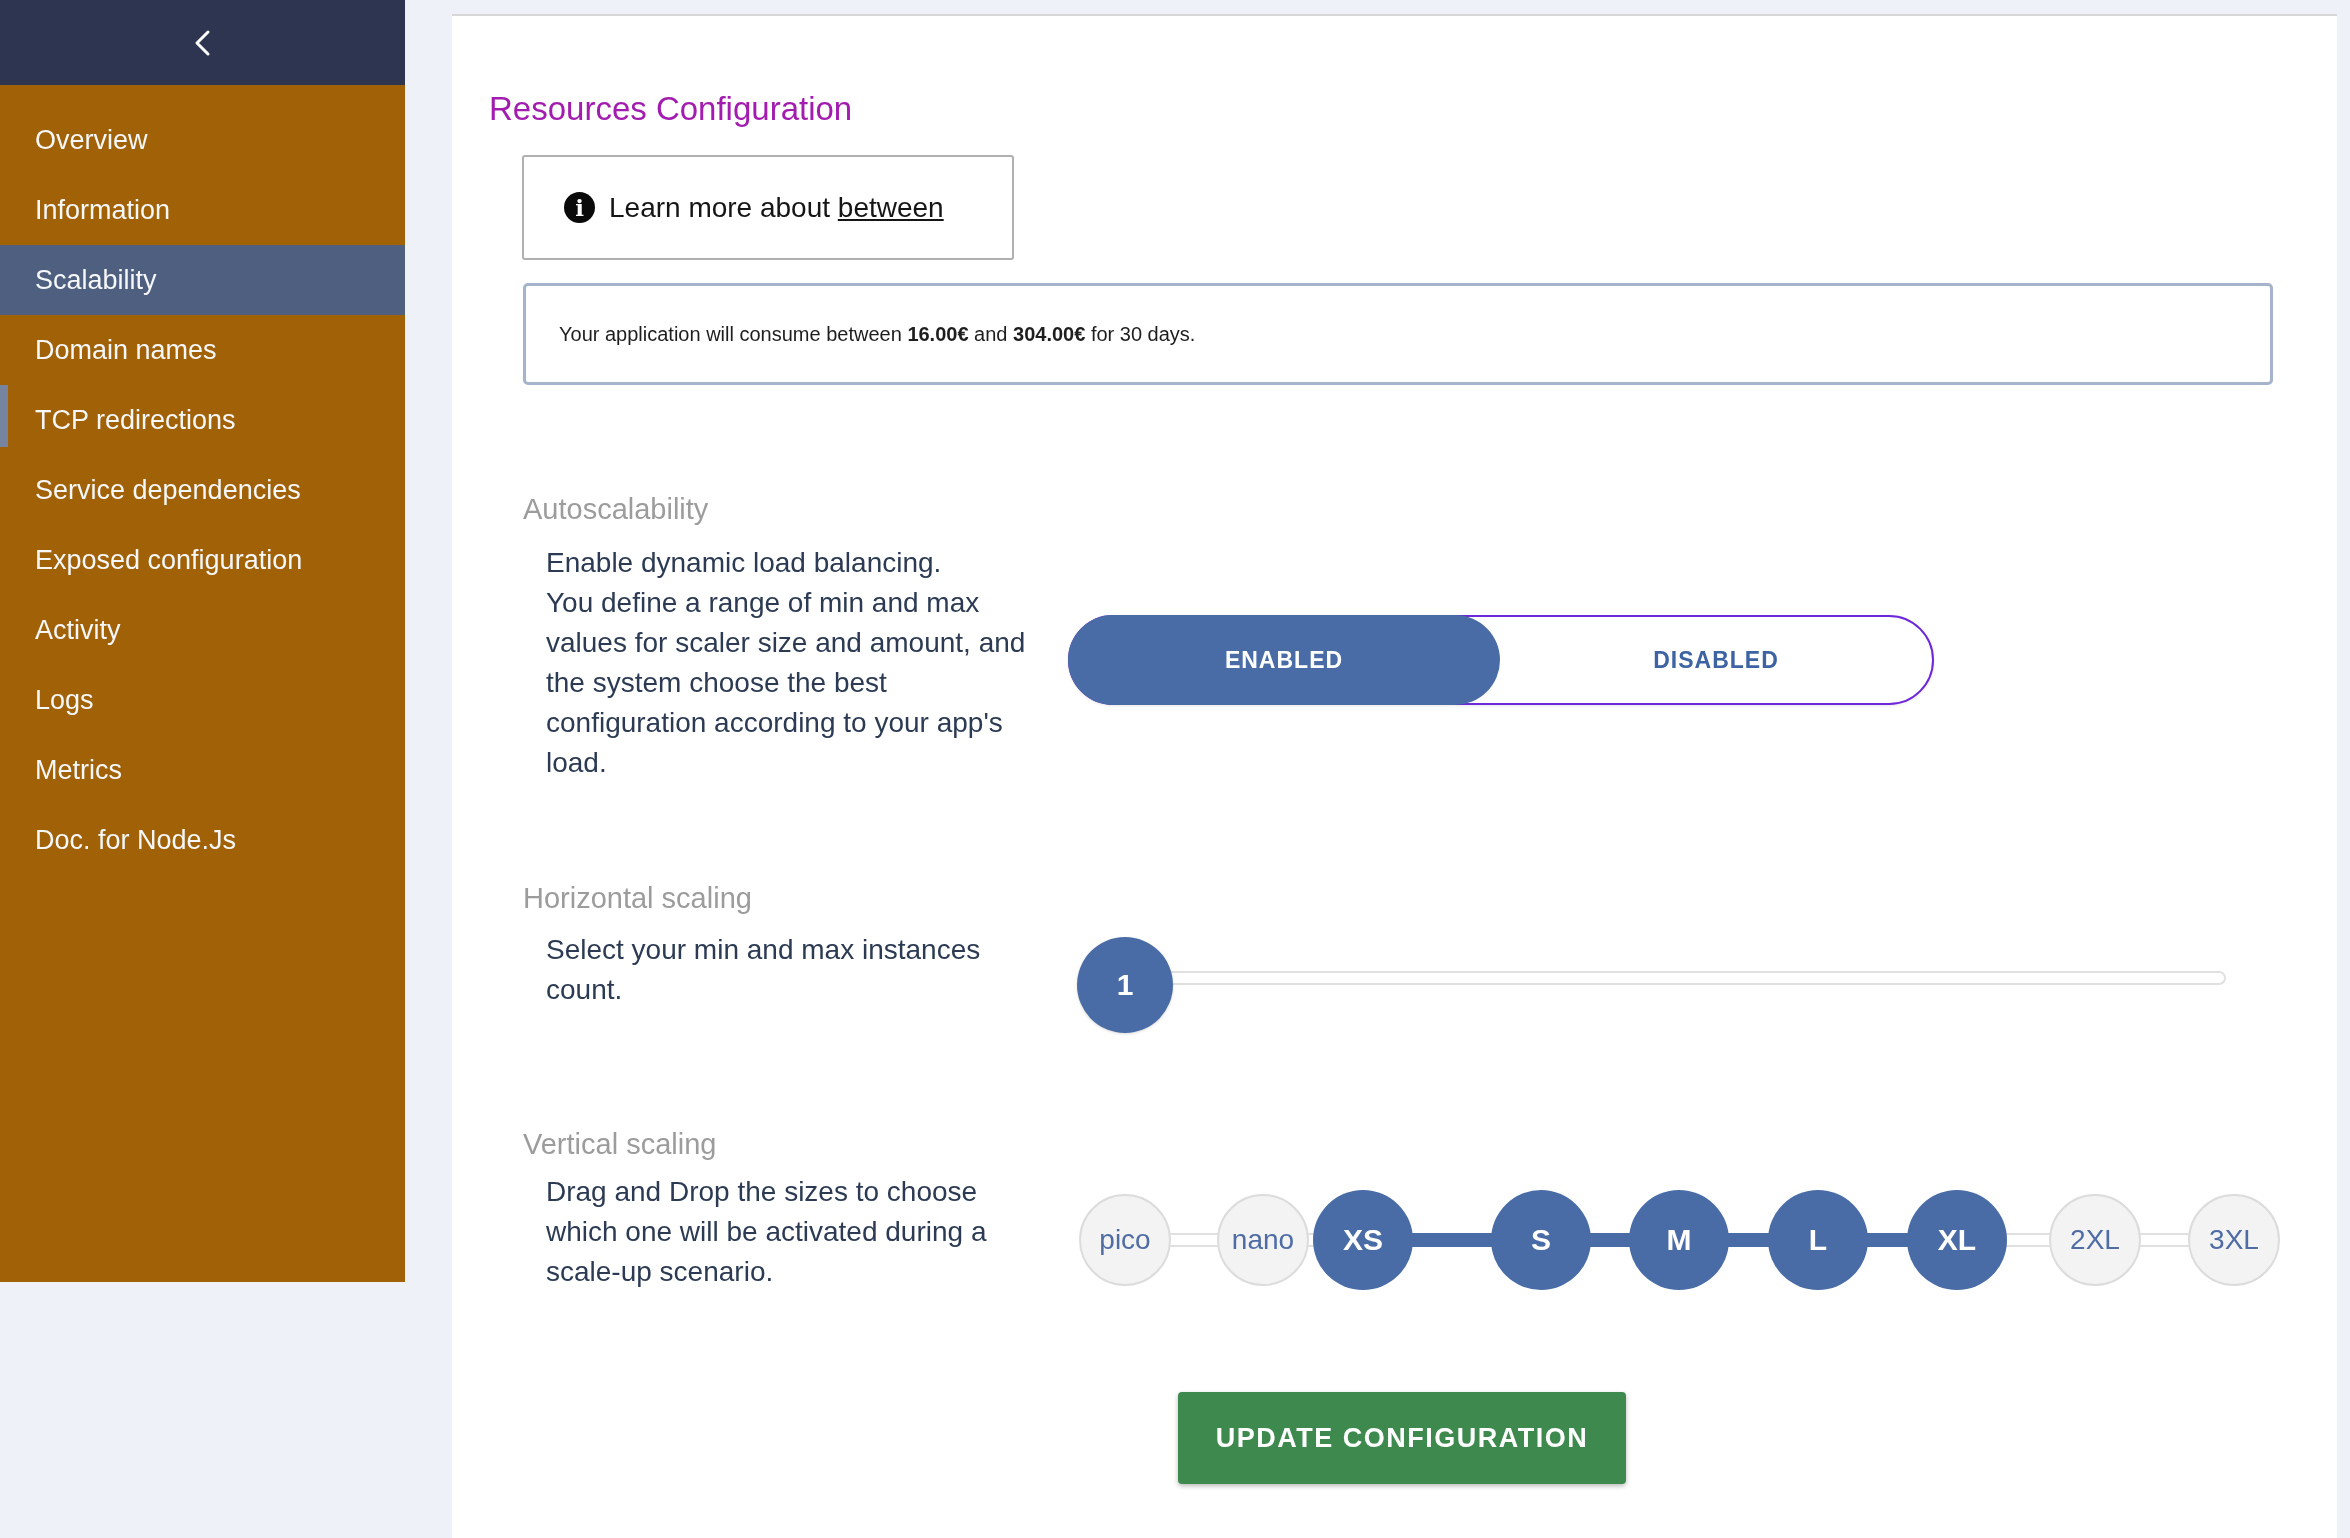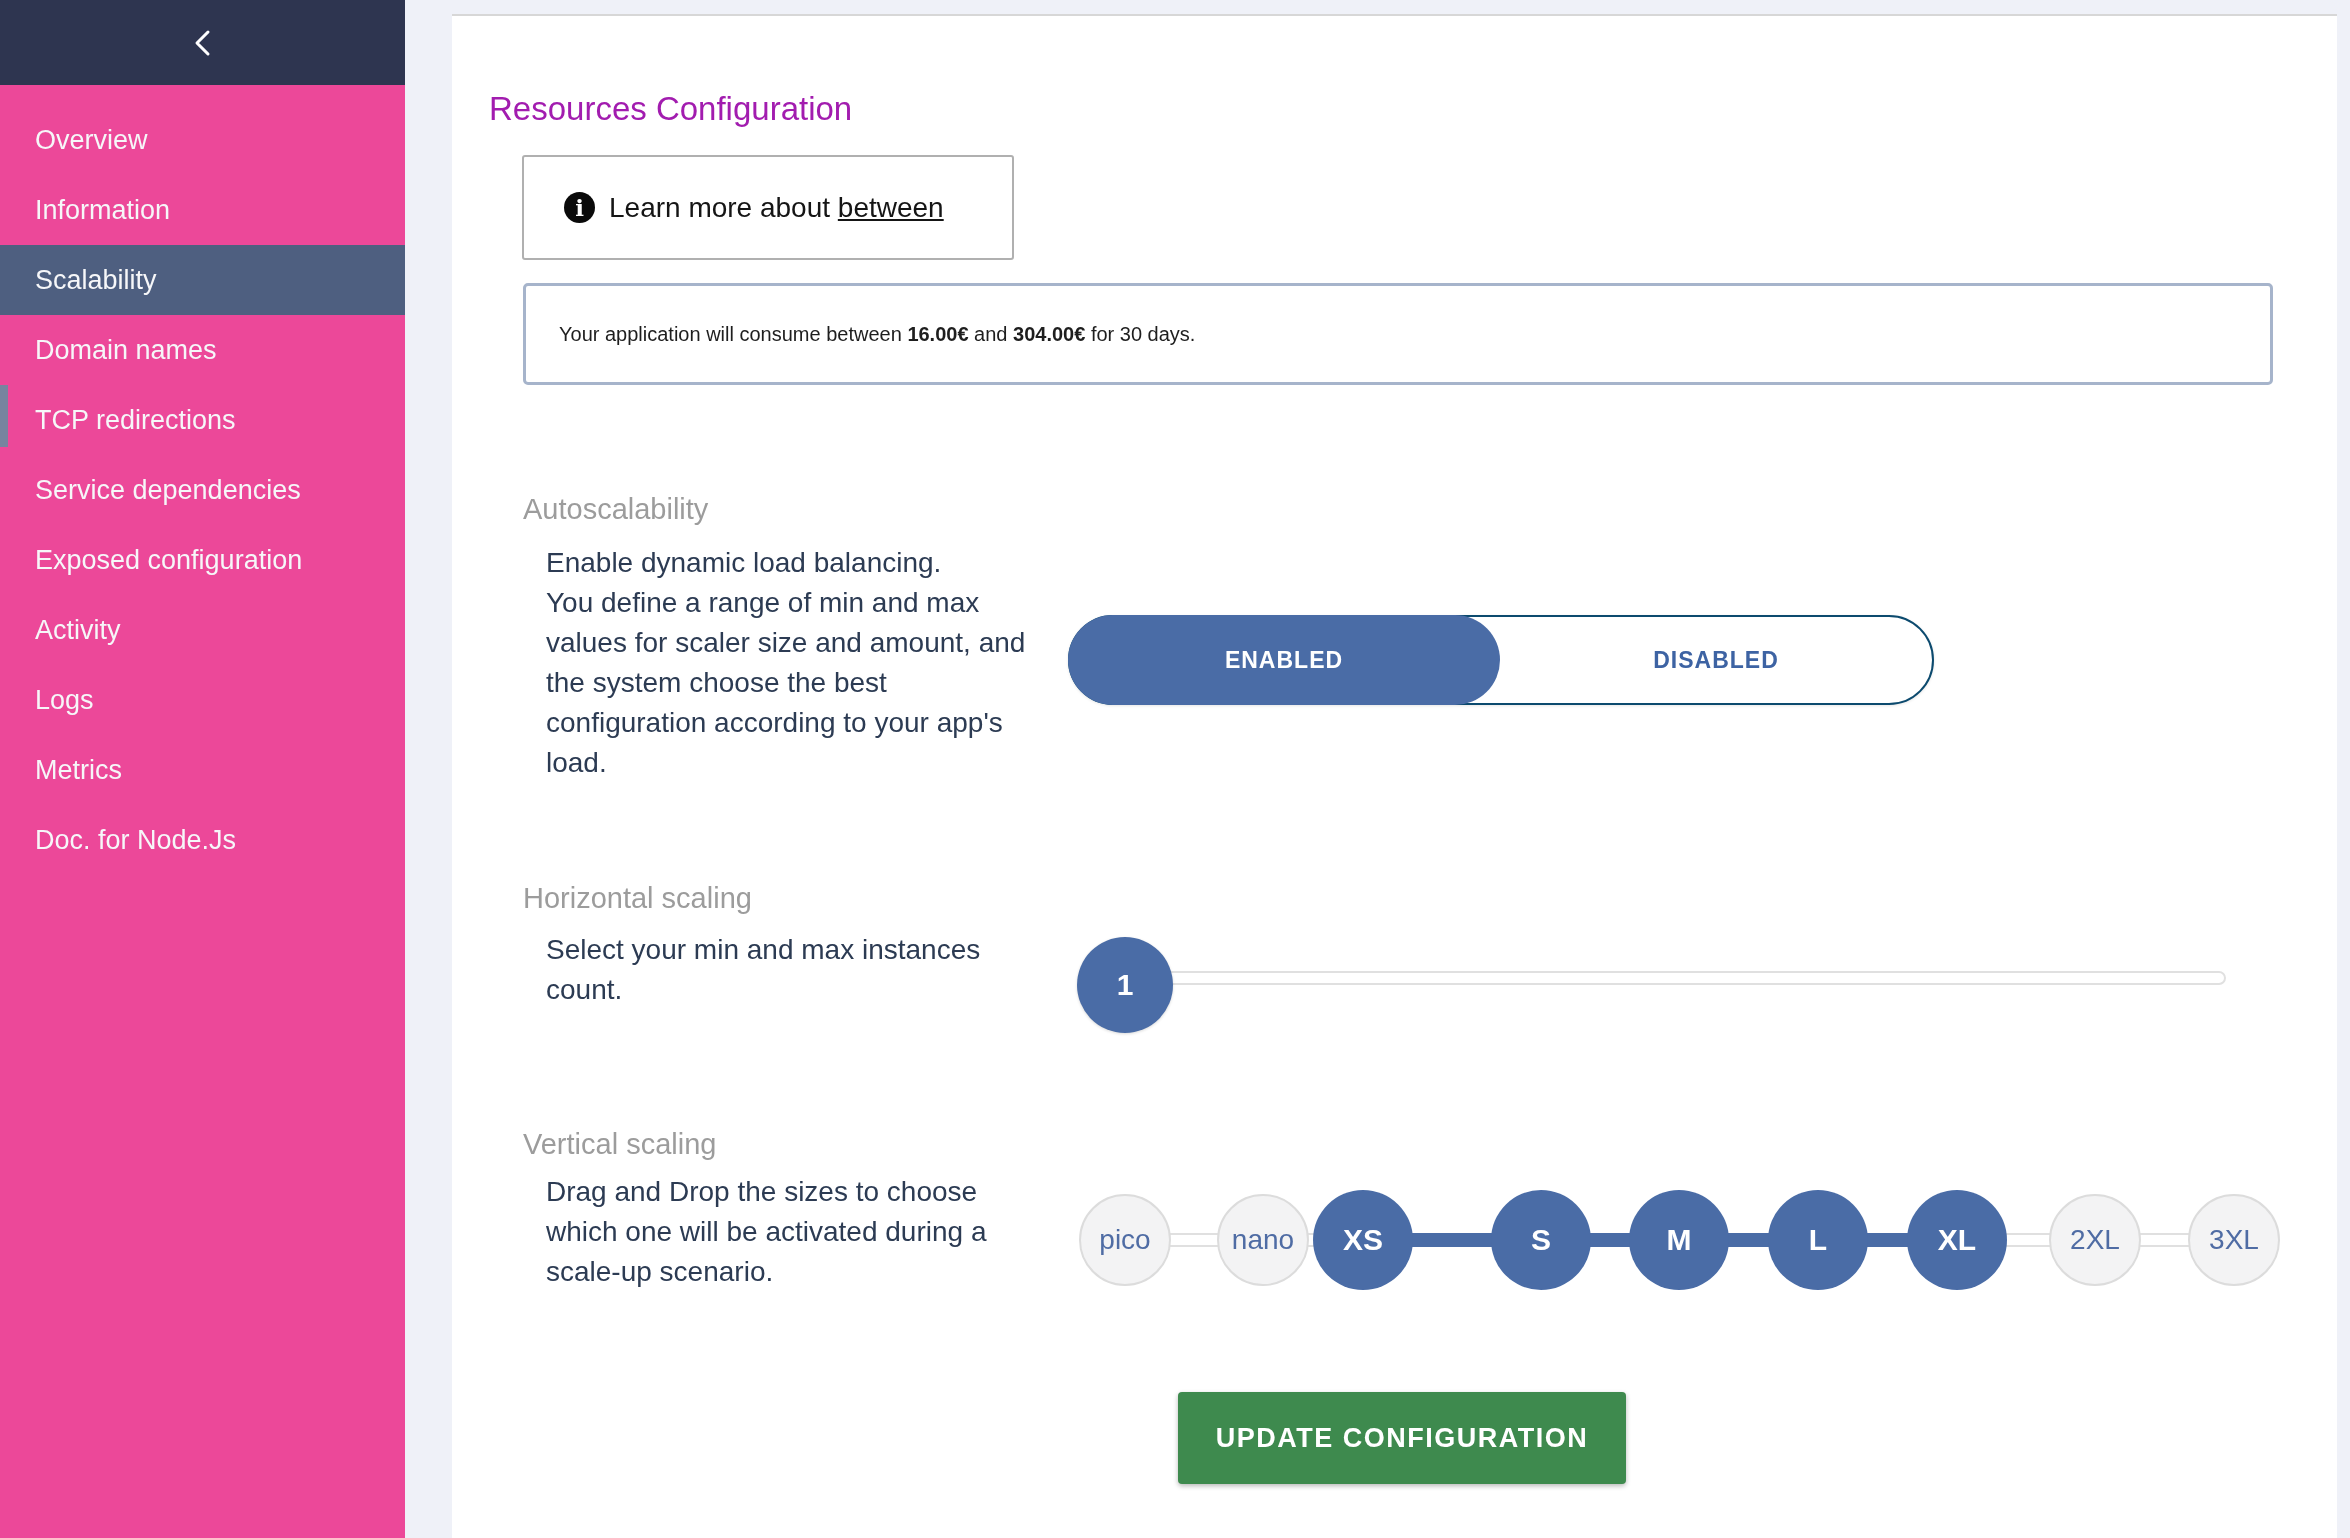--- a/index.html
+++ b/index.html
@@ -4,21 +4,21 @@
 <style>
   html,body{margin:0;padding:0;}
   body{
     width:2350px;height:1538px;overflow:hidden;
     font-family:"Liberation Sans","DejaVu Sans",sans-serif;
     background:#eff1f8;position:relative;
   }
   .stage{position:absolute;inset:0;width:2350px;height:1538px;}
 
   
-  .sidebar{position:absolute;left:0;top:0;width:405px;height:1538px;background:#ec4899;}
+  .sidebar{position:absolute;left:0;top:0;width:405px;height:1282px;background:#a16207;}
   .sidebar-topbar{position:absolute;left:0;top:0;width:405px;height:85px;background:#2e3550;
     display:flex;align-items:center;justify-content:center;cursor:pointer;}
   .sidebar-nav{position:absolute;left:0;top:85px;width:405px;padding-top:20px;}
   .nav-item{height:70px;display:flex;align-items:center;padding-left:35px;
     color:#f6f7f9;font-size:27px;font-weight:400;cursor:pointer;}
   .nav-item.selected{background:#4e5f80;}
   .sidebar-scroll-thumb{position:absolute;left:0;top:385px;width:8px;height:62px;background:#76849f;}
 
   
   .gutter-left{position:absolute;left:405px;top:0;width:47px;height:1538px;background:#eff1f8;}
@@ -44,21 +44,21 @@
     display:flex;align-items:center;padding-left:33px;box-sizing:border-box;
     font-size:20px;color:#1e1e1e;}
   .cost-box b{font-weight:700;}
 
   
   .section-heading{position:absolute;font-size:29px;color:#9c9c9c;}
   .section-desc{position:absolute;font-size:28px;line-height:40px;color:#2c3b53;white-space:pre-line;}
 
   
   .toggle{position:absolute;left:1068px;top:615px;width:866px;height:90px;
-    background:#fff;border:2px solid #0c4a6e;border-radius:45px;box-sizing:border-box;
+    background:#fff;border:2px solid #6d28d9;border-radius:45px;box-sizing:border-box;
     box-shadow:0 1px 3px rgba(0,0,0,.10);}
   .toggle-on{position:absolute;left:-2px;top:-2px;width:432px;height:90px;
     background:#4a6ca6;border-radius:45px;display:flex;align-items:center;justify-content:center;
     color:#fff;font-size:23px;font-weight:700;letter-spacing:1px;cursor:pointer;}
   .toggle-off{position:absolute;left:430px;top:0;right:0;bottom:0;
     display:flex;align-items:center;justify-content:center;
     color:#3d63a3;font-size:23px;font-weight:700;letter-spacing:1px;cursor:pointer;}
 
   
   .slider-track{position:absolute;left:1150px;top:971px;width:1076px;height:14px;

